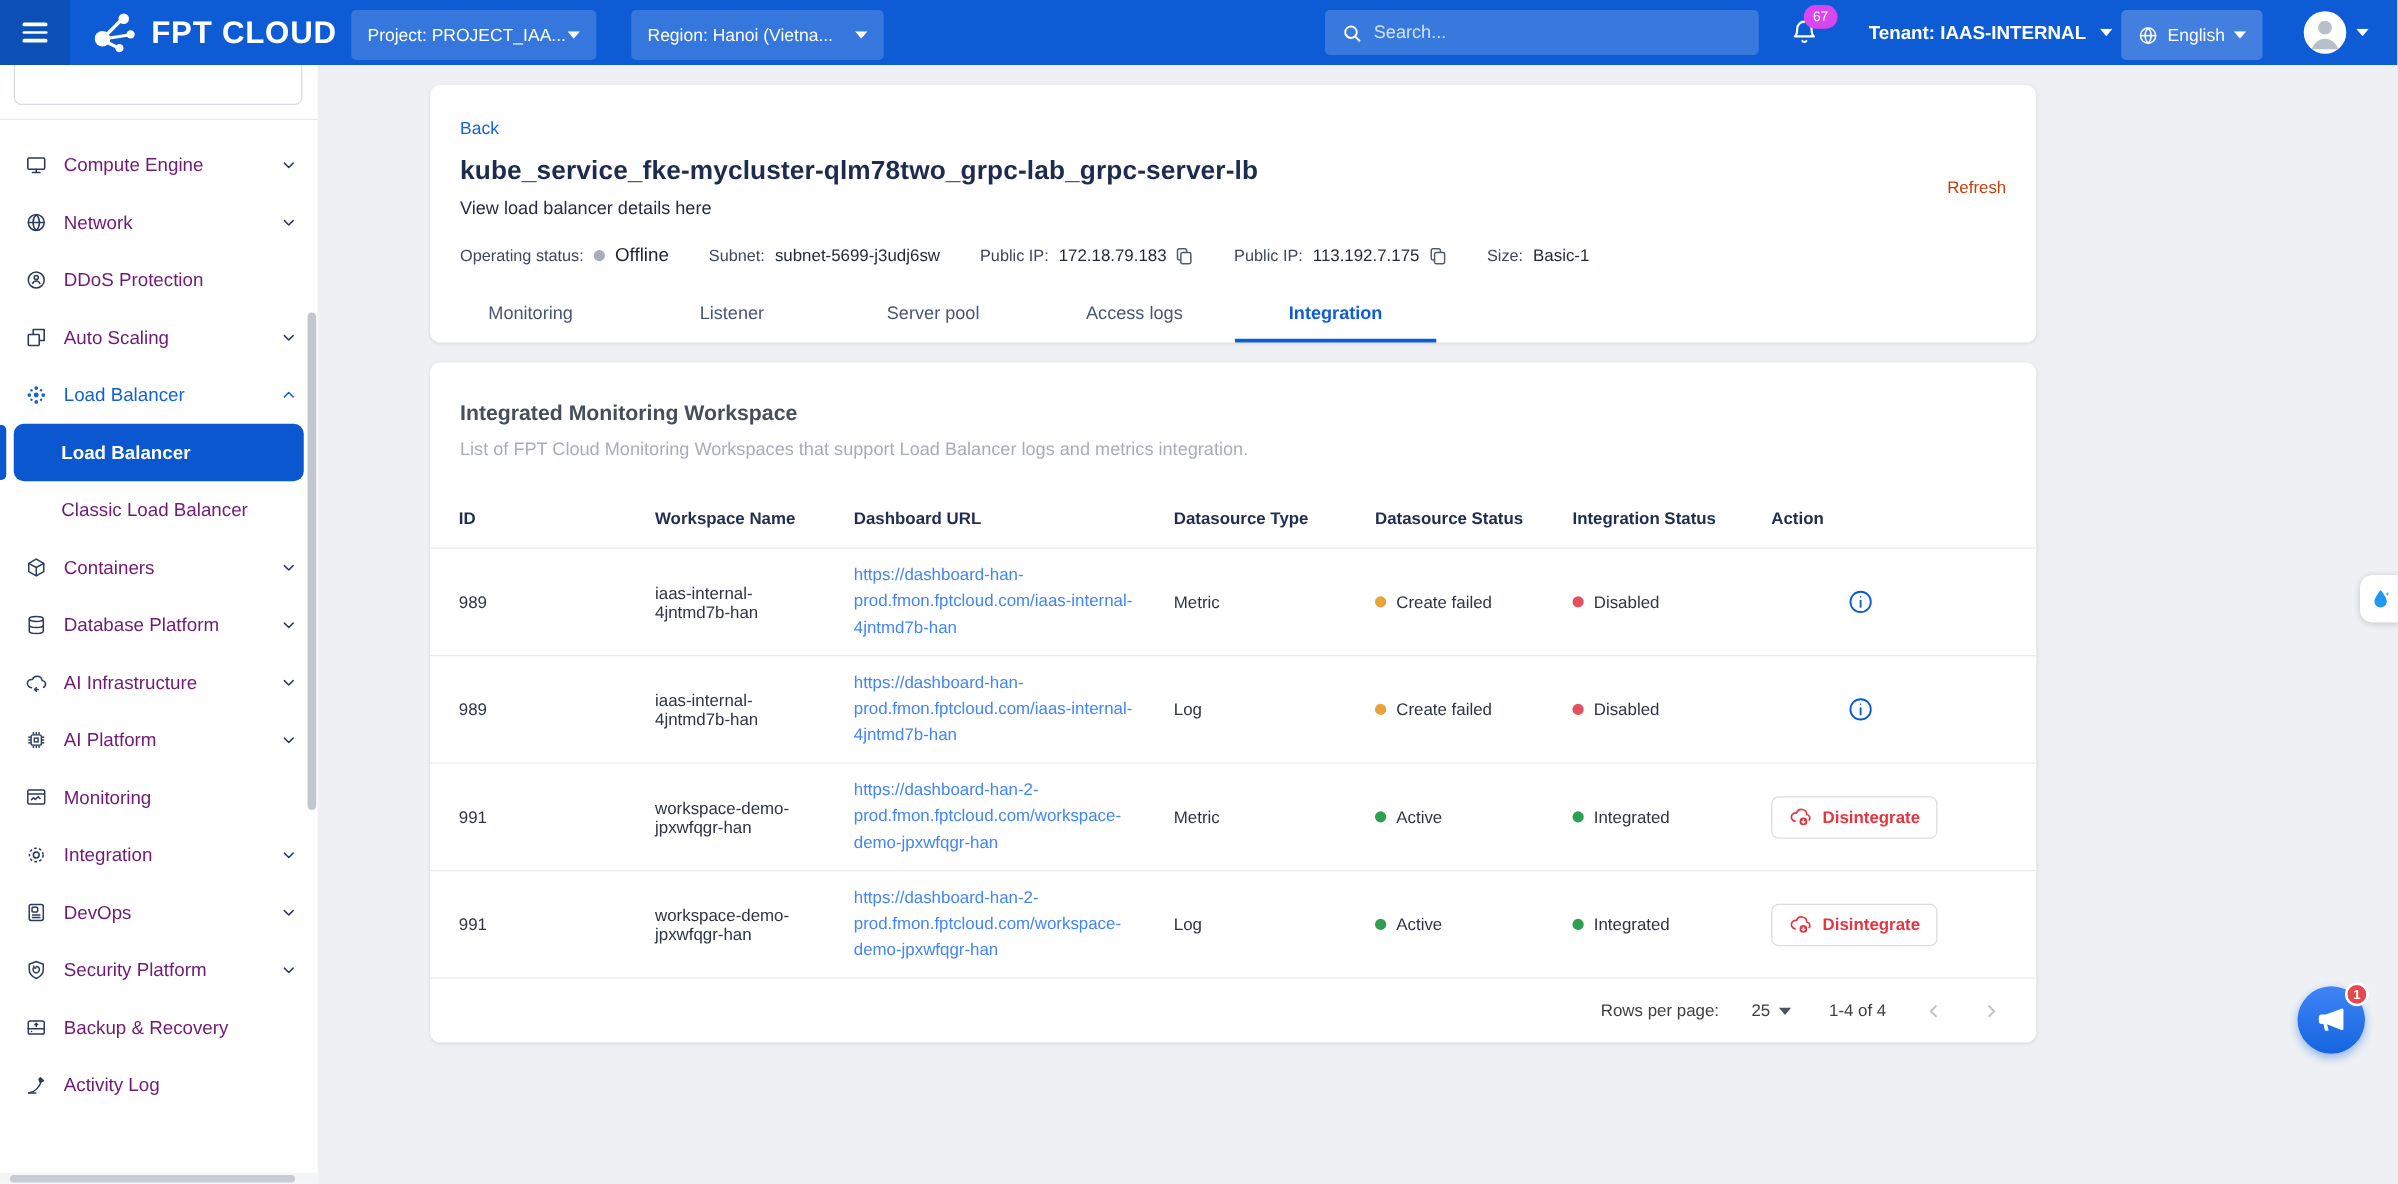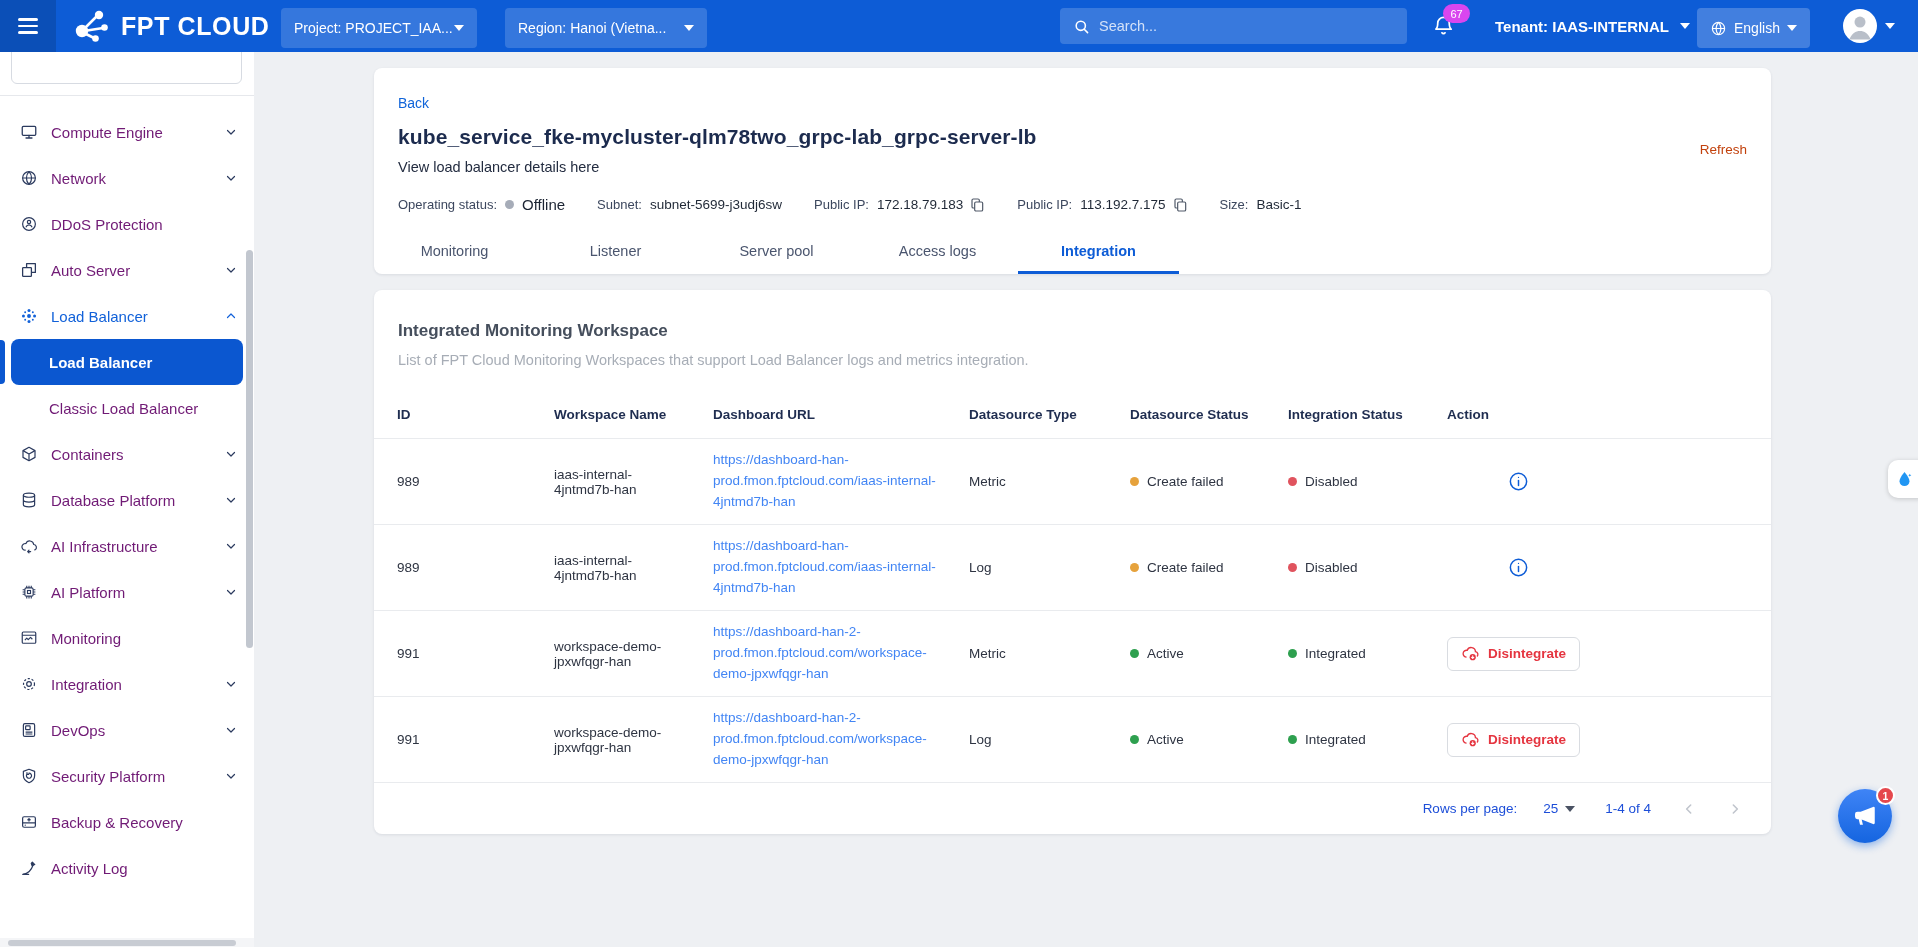--- a/index.html
+++ b/index.html
@@ -41,21 +41,21 @@
 .nav-item.sub{padding-left:38px}
 .nav-item.active{background:#0b57d0;color:#fff;font-weight:700}
 .nav-item.active::before{content:'';position:absolute;left:-11px;top:1px;bottom:1px;width:5px;background:#0b57d0;border-radius:0 4px 4px 0}
 .sb-vscroll{position:absolute;right:1px;top:0;width:7px;bottom:12px}
 .sb-vscroll .thumb{position:absolute;top:198px;height:398px;width:7px;background:#c2c7cf;border-radius:4px}
 .sb-hscroll{position:absolute;left:0;bottom:0;height:9px;width:254px;background:#f4f5f7}
 .sb-hscroll .thumb{position:absolute;left:8px;top:1.5px;height:6px;width:228px;background:#c8ccd3;border-radius:4px}
 
 
 .main{position:absolute;left:254px;top:52px;right:0;bottom:0;overflow:hidden}
-.card{width:1397px;margin-left:120px;background:#fff;border-radius:8px;box-shadow:0 1px 3px rgba(25,39,70,.10)}
+.card{width:1285px;margin-left:90px;background:#fff;border-radius:8px;box-shadow:0 1px 3px rgba(25,39,70,.10)}
 .card-header{margin-top:16px;position:relative;padding:26px 24px 0}
 .back{color:#1064d9;font-size:14px;cursor:pointer;display:inline-block}
 .lb-title{margin-top:13px;font-size:21px;font-weight:700;color:#1c2b4e;letter-spacing:.1px}
 .refresh{position:absolute;right:24px;top:74px;font-size:13.5px;color:#c2410c;cursor:pointer}
 .lb-sub{margin-top:10px;font-size:14.5px;color:#232c40}
 .statusrow{margin-top:21px;display:flex;align-items:center;gap:32px;font-size:13px;color:#3c475e;white-space:nowrap}
 .statusrow .item{display:flex;align-items:center;gap:8px}
 .statusrow .val{font-size:13.5px;color:#1f2836}
 .offline-val{font-size:15px;color:#1c2433}
 .dot{width:9px;height:9px;border-radius:50%;background:#a6acb8;flex:none}
@@ -71,21 +71,21 @@
 .thead,.trow{display:grid;grid-template-columns:180px 159px 256px 161px 158px 159px 1fr;align-items:center}
 .thead{height:48px;font-size:13.5px;font-weight:700;color:#1f2d50}
 .trow{min-height:86px;border-top:1px solid #e9ebee;font-size:13.5px;color:#2e3442}
 .td:first-child{padding-left:23px}
 .td{padding-right:26px}
 .url{color:#4285f4;display:block;max-width:232px;overflow-wrap:break-word;word-break:break-word;line-height:1.55;cursor:pointer;text-decoration:none}
 .stcell{display:flex;align-items:center;gap:8px}
 .action-zone{width:143px;display:flex;justify-content:center}
 .infobtn{cursor:pointer}
 .disbtn{display:inline-flex;align-items:center;gap:8px;height:34px;padding:0 13px;background:#fff;border:1px solid #d9dce1;border-radius:6px;color:#e53540;font-size:13.5px;font-weight:700;cursor:pointer;font-family:inherit}
-.pagination{height:52px;border-top:1px solid #e9ebee;display:flex;align-items:center;justify-content:flex-end;gap:30px;padding-right:28px;font-size:13.5px;color:#1d4ed8}
+.pagination{height:52px;border-top:1px solid #e9ebee;display:flex;align-items:center;justify-content:flex-end;gap:30px;padding-right:28px;font-size:13.5px;color:#404040}
 .rpp{display:flex;align-items:center;gap:26px}
 .rpp-select{display:flex;align-items:center;gap:7px;cursor:pointer}
 .pgbtn{color:#c0c5cd;cursor:pointer;display:flex}
 
 
 .droplet-chip{position:absolute;right:-10px;top:460px;width:40px;height:38px;background:#fff;border-radius:10px;box-shadow:0 1px 5px rgba(0,0,0,.18);display:flex;align-items:center;justify-content:flex-start;padding-left:8px;z-index:40;cursor:pointer}
 .fab{position:absolute;left:1838px;top:789px;width:54px;height:54px;border-radius:50%;background:linear-gradient(180deg,#3f84f6,#1565e0);box-shadow:0 3px 8px rgba(21,101,224,.45);display:flex;align-items:center;justify-content:center;z-index:40;cursor:pointer}
 .fab-badge{position:absolute;right:-3px;top:-3px;width:19px;height:19px;background:#e5484d;border:2px solid #fff;border-radius:50%;color:#fff;font-size:10.5px;font-weight:700;display:flex;align-items:center;justify-content:center}
 </style>
 </head>
@@ -226,21 +226,21 @@
         </span>
         <span class="nav-lb">DDoS Protection</span>
       </div>
       <div class="nav-item">
         <span class="nav-ic">
           <svg width="18" height="18" viewBox="0 0 24 24" fill="none" stroke="currentColor" stroke-width="1.7" stroke-linejoin="round">
             <rect x="3.5" y="8.8" width="11.7" height="11.7" rx="1"></rect>
             <path d="M8.8 8.8V3.5h11.7v11.7h-5.3"></path>
           </svg>
         </span>
-        <span class="nav-lb">Auto Server</span>
+        <span class="nav-lb">Auto Scaling</span>
         <span class="nav-ch">
           <svg width="12" height="12" viewBox="0 0 24 24" fill="none" stroke="currentColor" stroke-width="2.4" stroke-linecap="round" stroke-linejoin="round">
             <path d="M5 9l7 7 7-7"></path>
           </svg>
         </span>
       </div>
       <div class="nav-item highlight">
         <span class="nav-ic">
           <svg width="18" height="18" viewBox="0 0 24 24">
             <g fill="currentColor">

